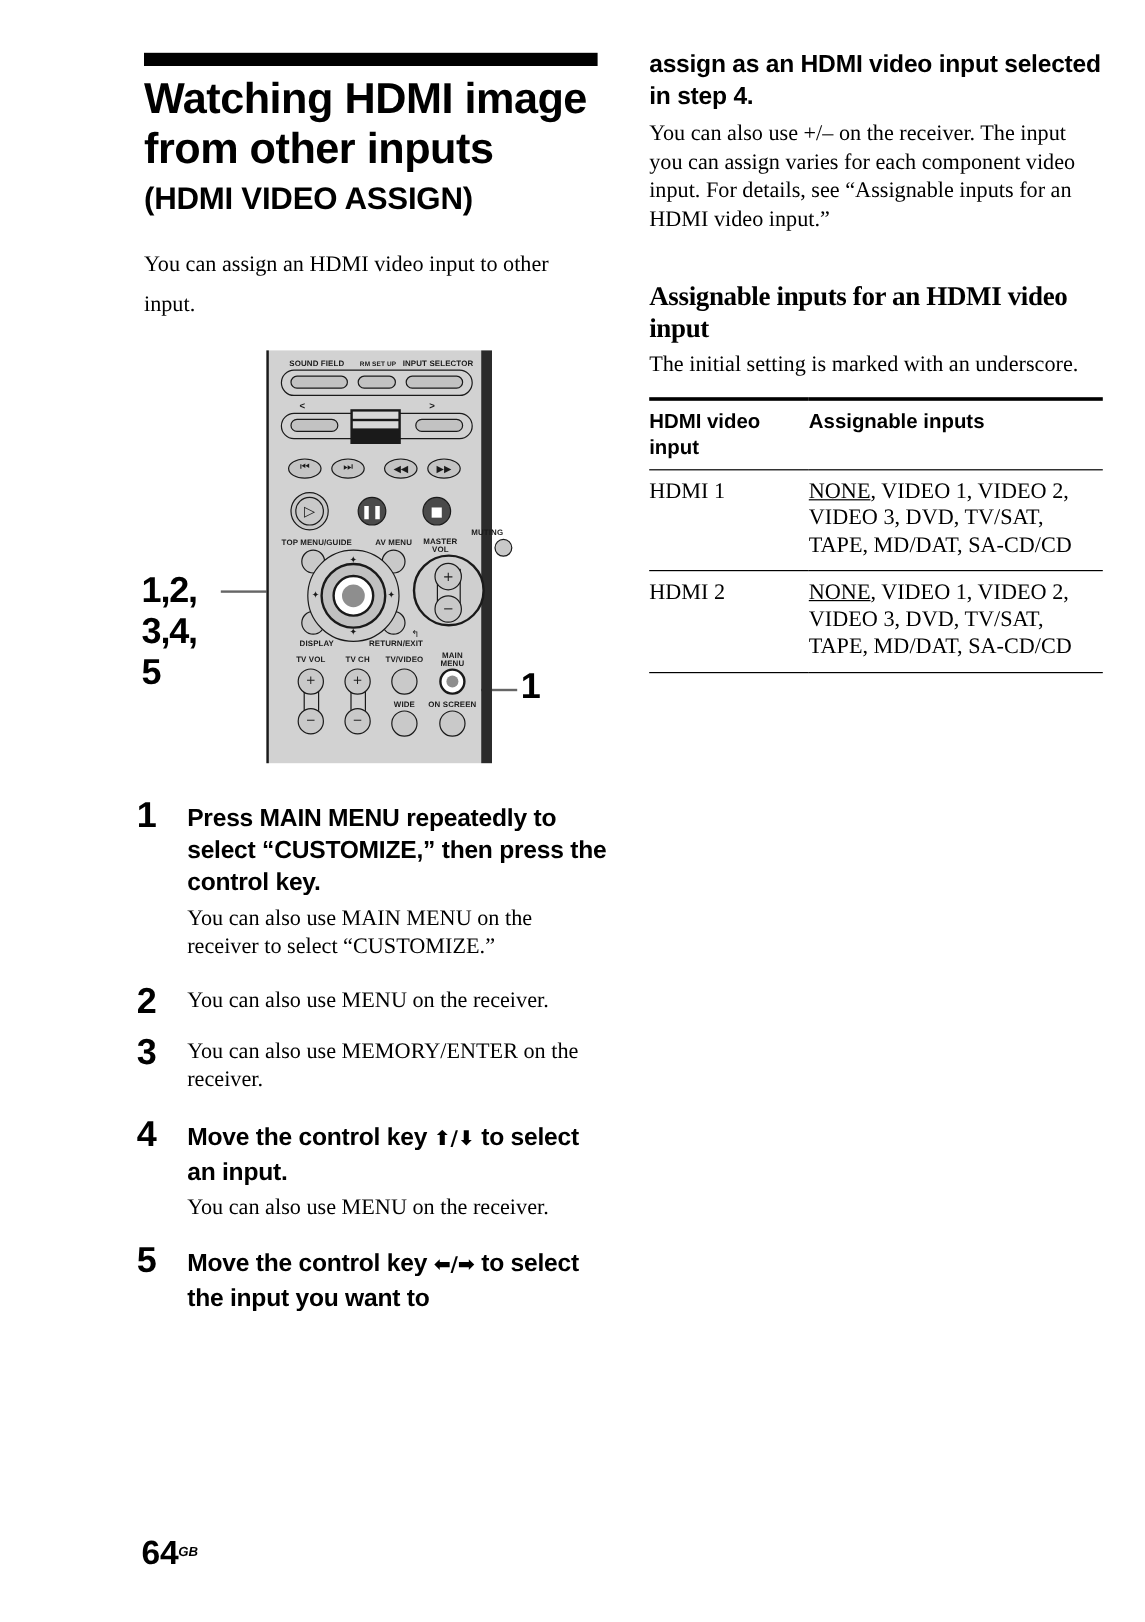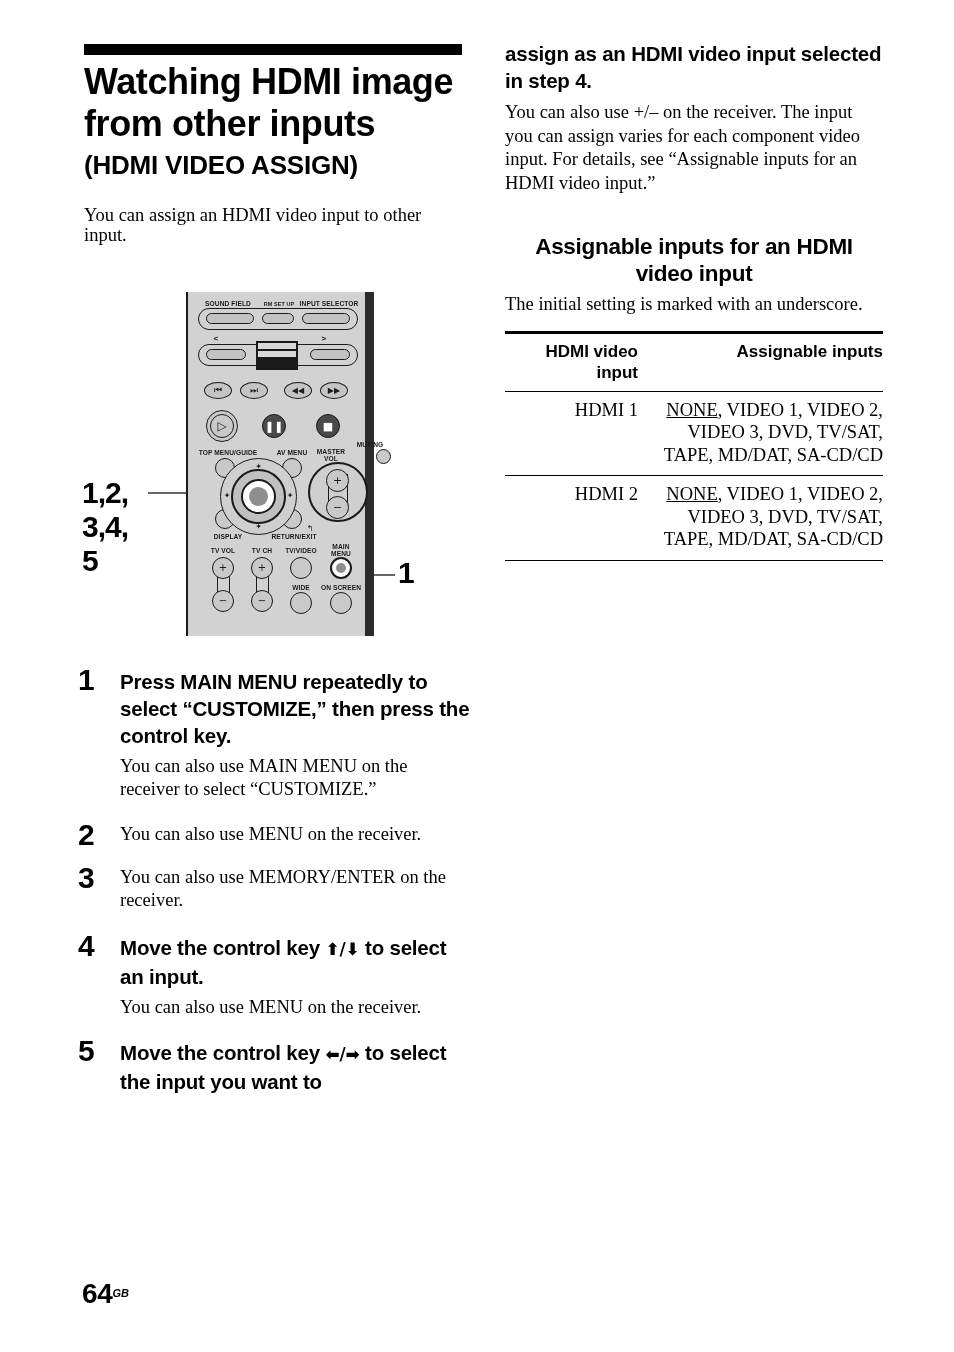--- a/index.html
+++ b/index.html
@@ -10,21 +10,21 @@
   body {
     width: 954px;
     height: 1352px;
     position: relative;
     font-family: "Liberation Serif", serif;
     color: #000000;
     overflow: hidden;
   }
 
   
-  .page { position: absolute; inset: 0; }
+  .page { position: absolute; inset: 0; margin-left: 36px; }
 
   
   #left-col {
     position: absolute;
     left: 84px;
     top: 44px;
     width: 380px;
   }
 
   #title-rule {
@@ -46,21 +46,21 @@
     font-family: "Liberation Sans", sans-serif;
     font-weight: bold;
     font-size: 26px;
     line-height: 32px;
     letter-spacing: -0.2px;
     margin: 4px 0 0 0;
   }
 
   #intro-text {
     font-size: 18.5px;
-    line-height: 20px;
+    line-height: 33px;
     margin: 24px 0 0 0;
     width: 378px;
   }
 
   
   #remote-figure {
     position: absolute;
     left: 76px;
     top: 286px;
     width: 420px;
@@ -204,43 +204,42 @@
     margin: 0;
   }
   #cont-body {
     font-family: "Liberation Serif", serif;
     font-size: 18.5px;
     line-height: 23.5px;
     margin: 7px 0 0 0;
   }
 
   #sec-head {
-    font-family: Liberation Sans, sans-serif;
+    font-family: Liberation Serif, serif;
     font-weight: bold;
     font-size: 22.5px;
     line-height: 27px;
     letter-spacing: -0.3px;
     margin: 38px 0 0 0;
-    text-align: center;
   }
   #sec-sub {
     font-family: "Liberation Serif", serif;
     font-size: 18.5px;
     line-height: 23.5px;
     margin: 6px 0 0 0;
   }
 
   
   #assign-table {
     margin-top: 14px;
     width: 378px;
     border-collapse: collapse;
   }
   #assign-table th, #assign-table td {
-    text-align: right;
+    text-align: left;
     vertical-align: top;
     padding: 6px 0 8px 0;
   }
   #assign-table thead th {
     font-family: "Liberation Sans", sans-serif;
     font-weight: bold;
     font-size: 17px;
     line-height: 21px;
     border-top: 3.5px solid #000;
     border-bottom: 1.6px solid #000;

